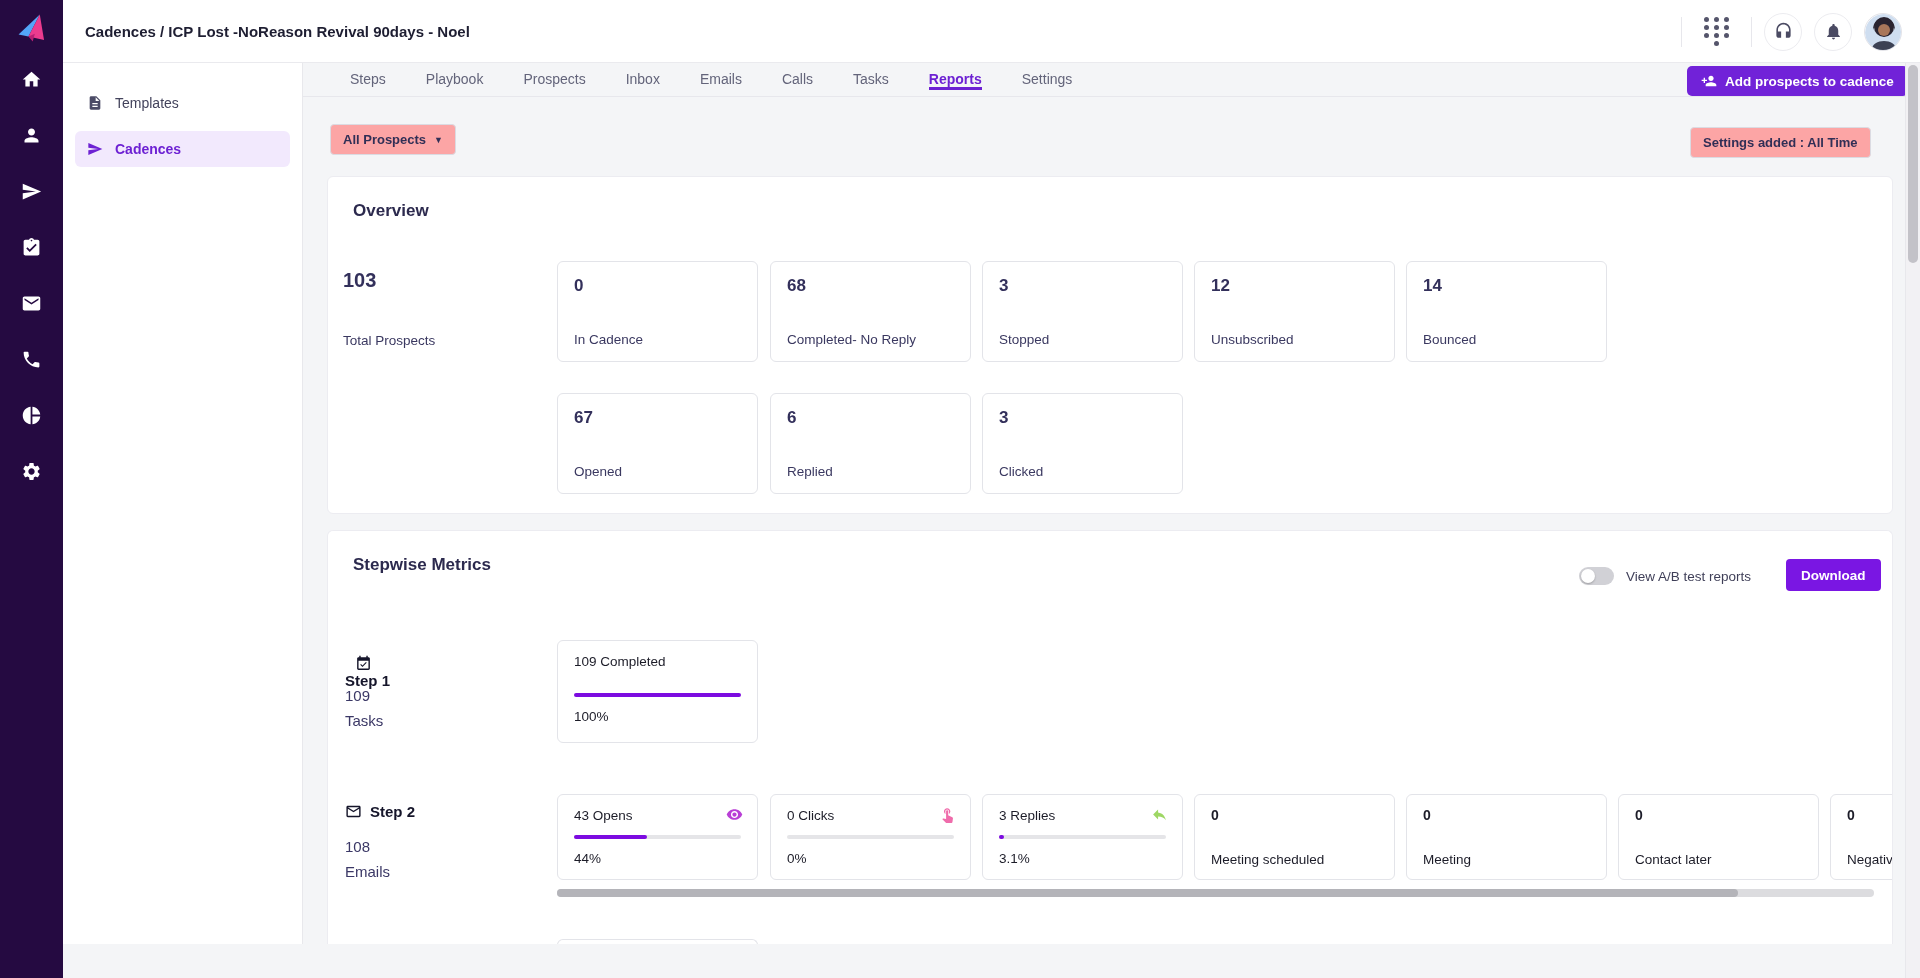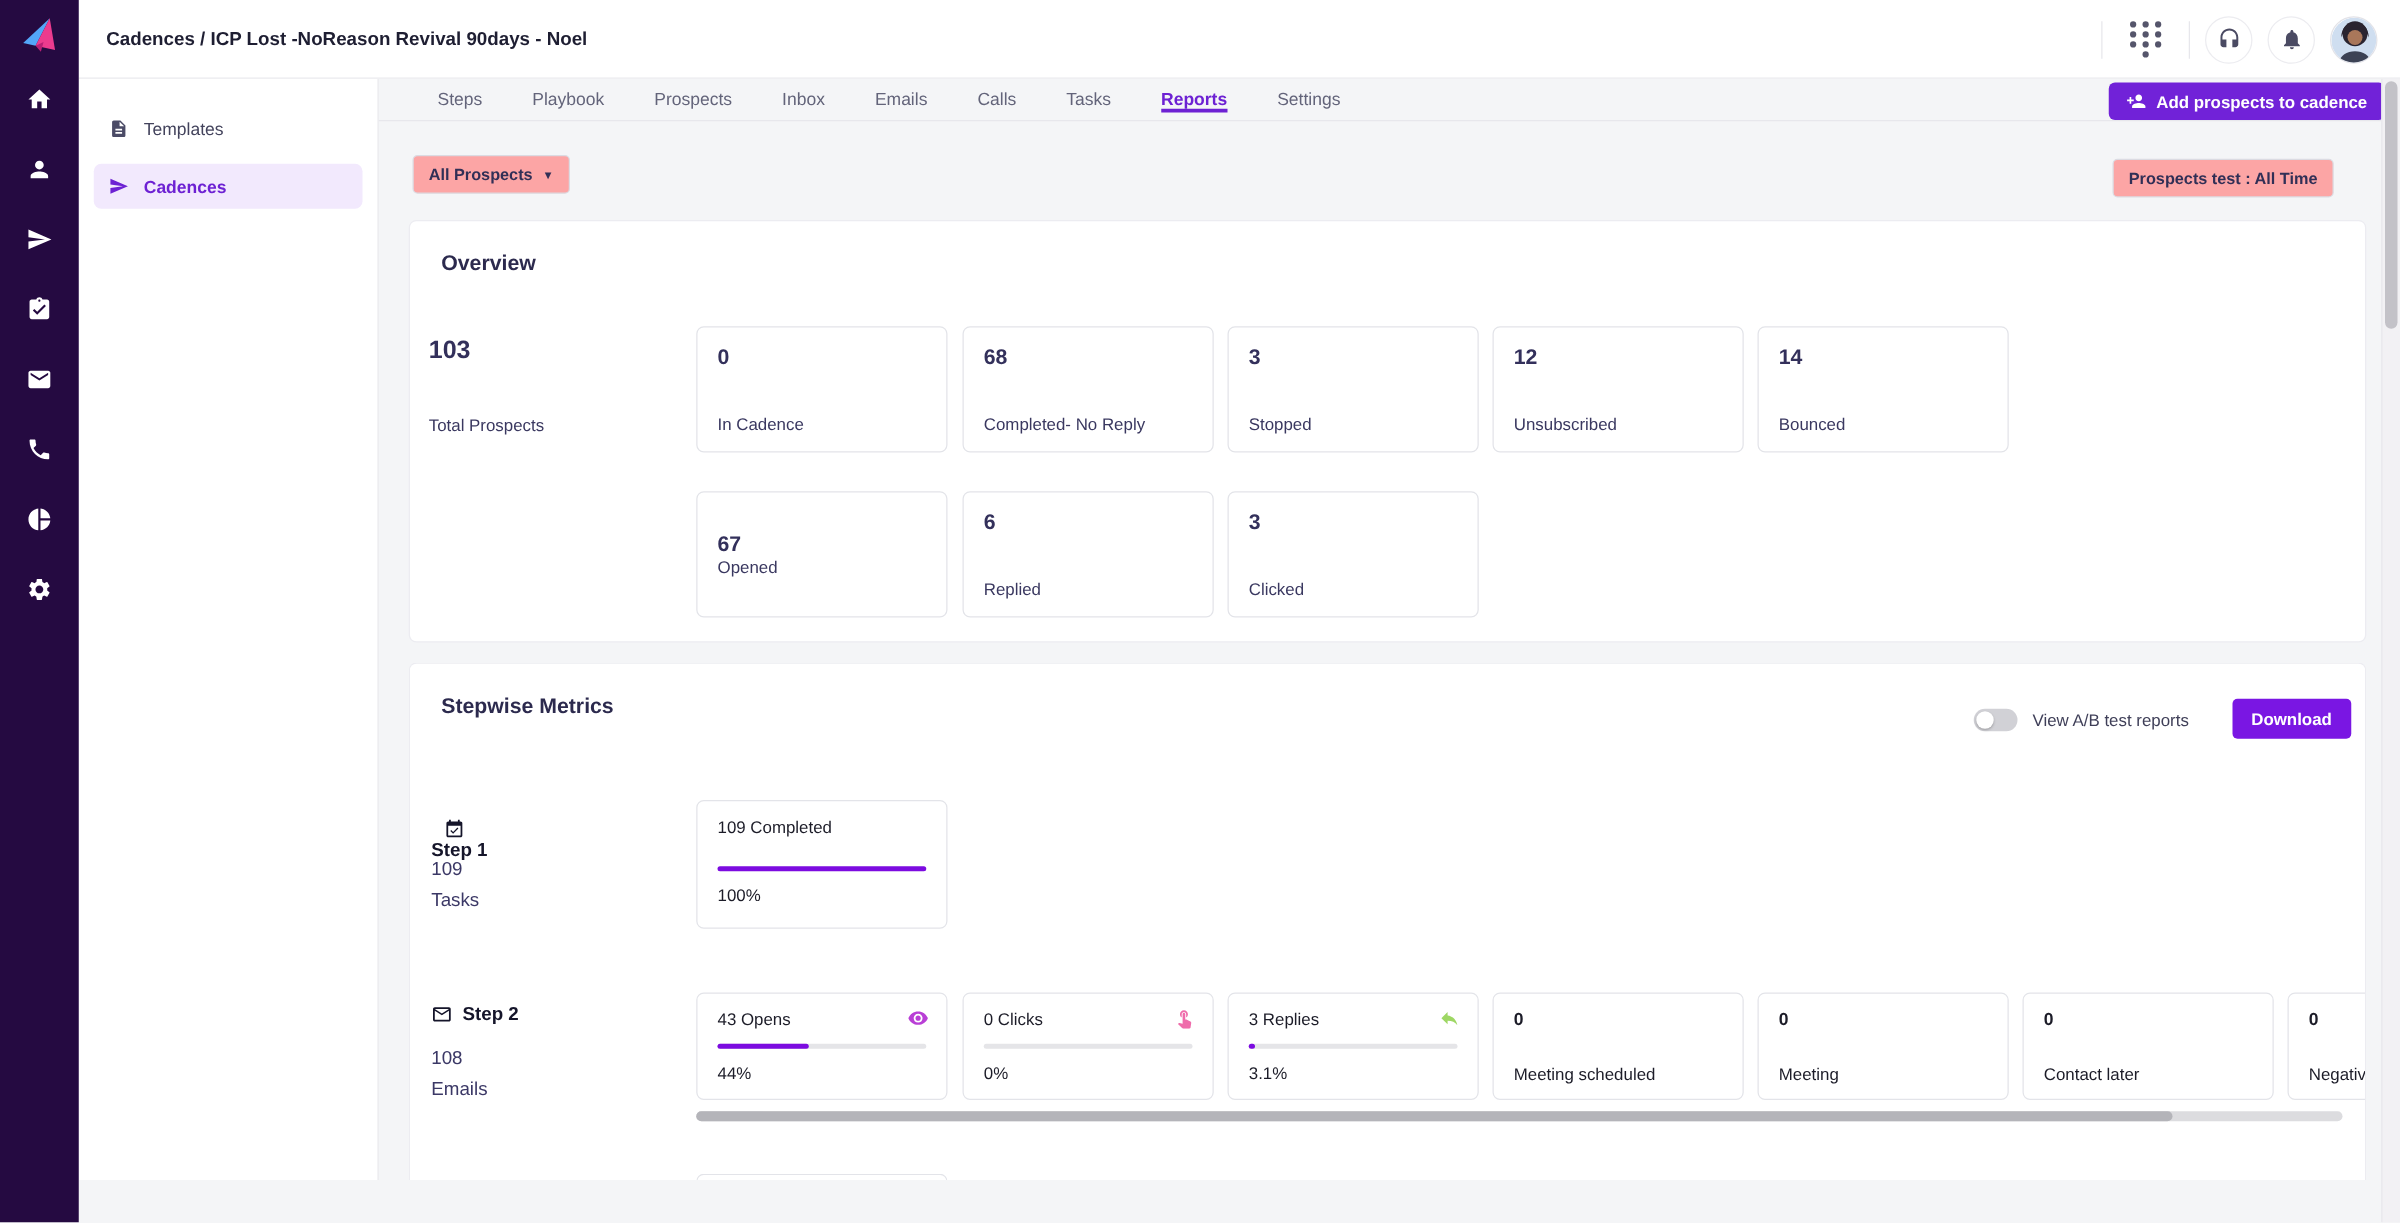--- a/index.html
+++ b/index.html
@@ -222,21 +222,21 @@
         <path d="M15 12c2.21 0 4-1.79 4-4s-1.79-4-4-4-4 1.79-4 4 1.79 4 4 4zm-9-2V7H4v3H1v2h3v3h2v-3h3v-2H6zm9 4c-2.67 0-8 1.34-8 4v2h16v-2c0-2.66-5.33-4-8-4z"></path>
       </svg>
     <span>Add prospects to cadence</span>
   </button>
 
   <div class="filter-btn prospect-filter">
     <span>All Prospects</span>
     <span class="caret">▼</span>
   </div>
   <div class="filter-btn time-filter">
-    <span>Prospects test : All Time</span>
+    <span>Settings added : All Time</span>
   </div>
 
   <div class="panel overview-panel">
     <div class="panel-title">Overview</div>
 
     <div class="total-block">
       <div class="val">103</div>
       <div class="lbl">Total Prospects</div>
     </div>
 
@@ -254,21 +254,21 @@
     </div>
     <div class="stat-card" style="left:866px; top:84px;">
       <div class="val">12</div>
       <div class="lbl">Unsubscribed</div>
     </div>
     <div class="stat-card" style="left:1078px; top:84px;">
       <div class="val">14</div>
       <div class="lbl">Bounced</div>
     </div>
 
-    <div class="stat-card" style="left:229px; top:216px;justify-content:center;">
+    <div class="stat-card" style="left:229px; top:216px;">
       <div class="val">67</div>
       <div class="lbl">Opened</div>
     </div>
     <div class="stat-card" style="left:442px; top:216px;">
       <div class="val">6</div>
       <div class="lbl">Replied</div>
     </div>
     <div class="stat-card" style="left:654px; top:216px;">
       <div class="val">3</div>
       <div class="lbl">Clicked</div>

